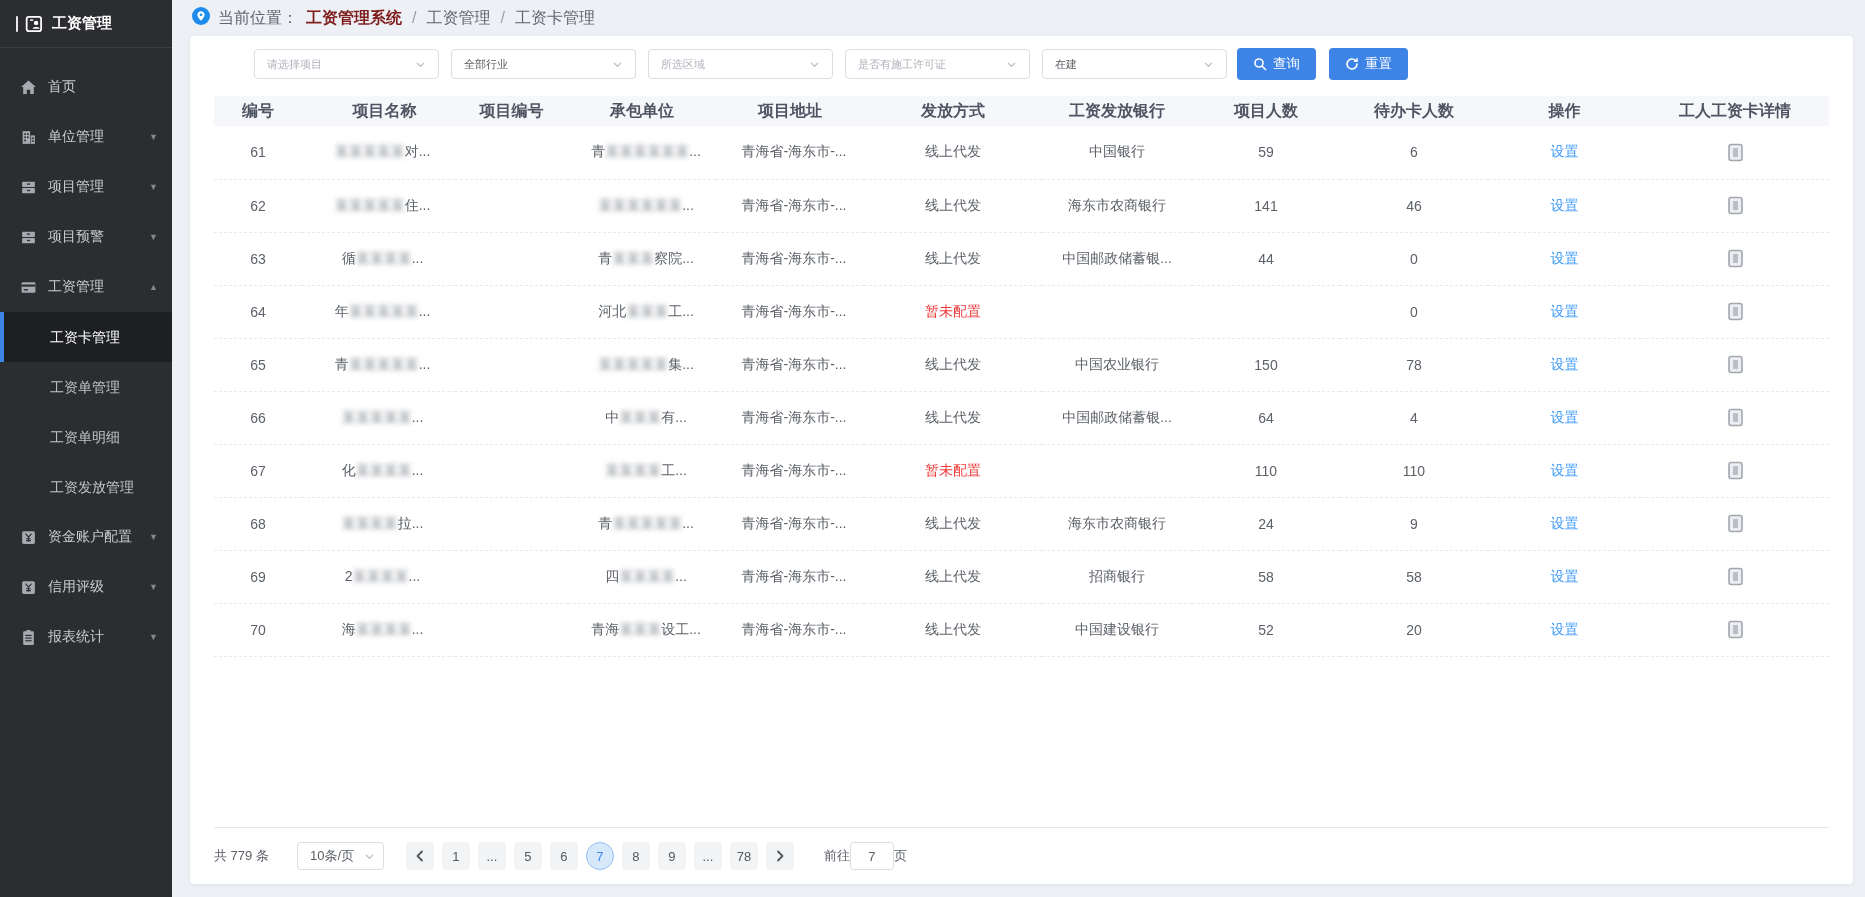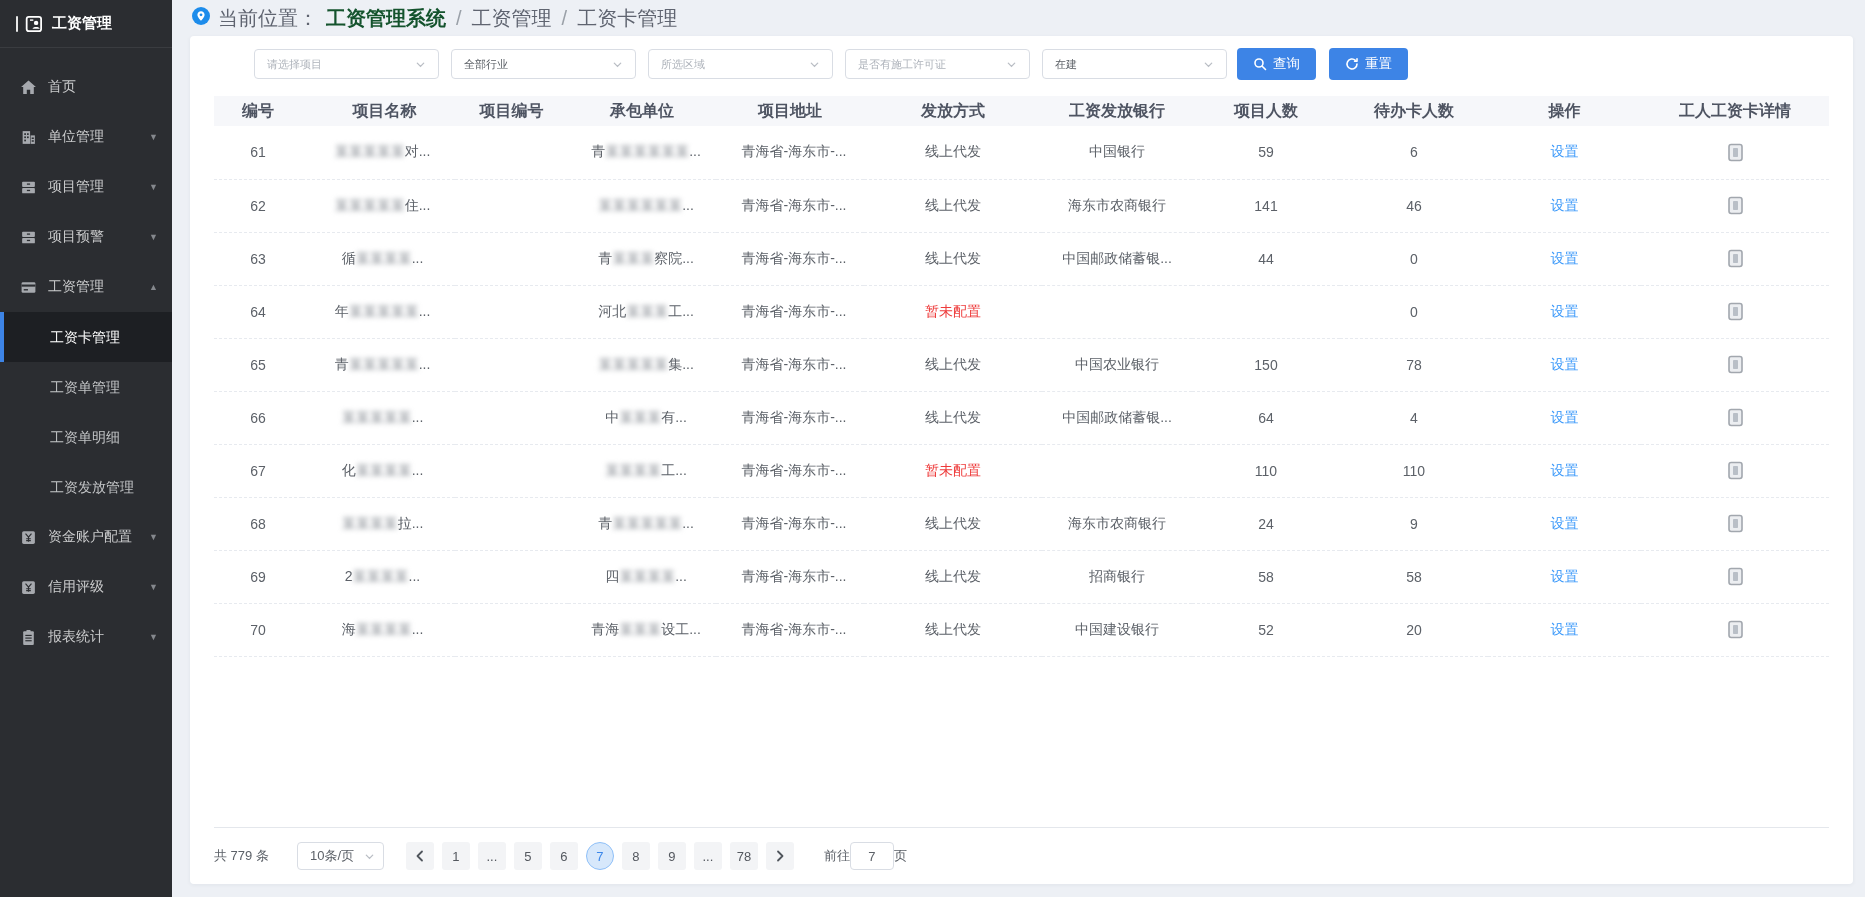--- a/index.html
+++ b/index.html
@@ -20,22 +20,22 @@
   .mi-label { flex:1; }
   .chev { color:#85888d; font-size:9px; }
   .submenu-item { height:50px; line-height:50px; padding-left:50px; color:#c2c4c6;
     font-size:14px; cursor:pointer; }
   .submenu-item.active { background:#1d1f23; color:#fff; border-left:4px solid #3d84e6;
     padding-left:46px; }
 
   
   .main { flex:1; display:flex; flex-direction:column; }
   .topbar { height:36px; display:flex; align-items:center; gap:8px; padding-left:20px;
-    font-size:20px; color:#5f6470; }
-  .bc-root { color:#14532d; font-weight:bold; }
+    font-size:16px; color:#5f6470; }
+  .bc-root { color:#7f1d1d; font-weight:bold; }
   .bc-sep { color:#9aa0a8; margin:0 2px; }
   .card { margin:0 12px 0 18px; background:#fff; border-radius:4px; height:848px;
     box-shadow:0 1px 4px rgba(31,45,61,.06); display:flex; flex-direction:column; }
 
   
   .filters { display:flex; align-items:center; margin:12px 24px 0 64px; height:32px; }
   .selects { display:flex; gap:12px; }
   .select { width:185px; height:30px; border:1px solid #d9dde4; border-radius:4px;
     background:#fff; display:flex; align-items:center; justify-content:space-between;
     padding:0 12px; font-size:11px; color:#5b6066; cursor:pointer; }

